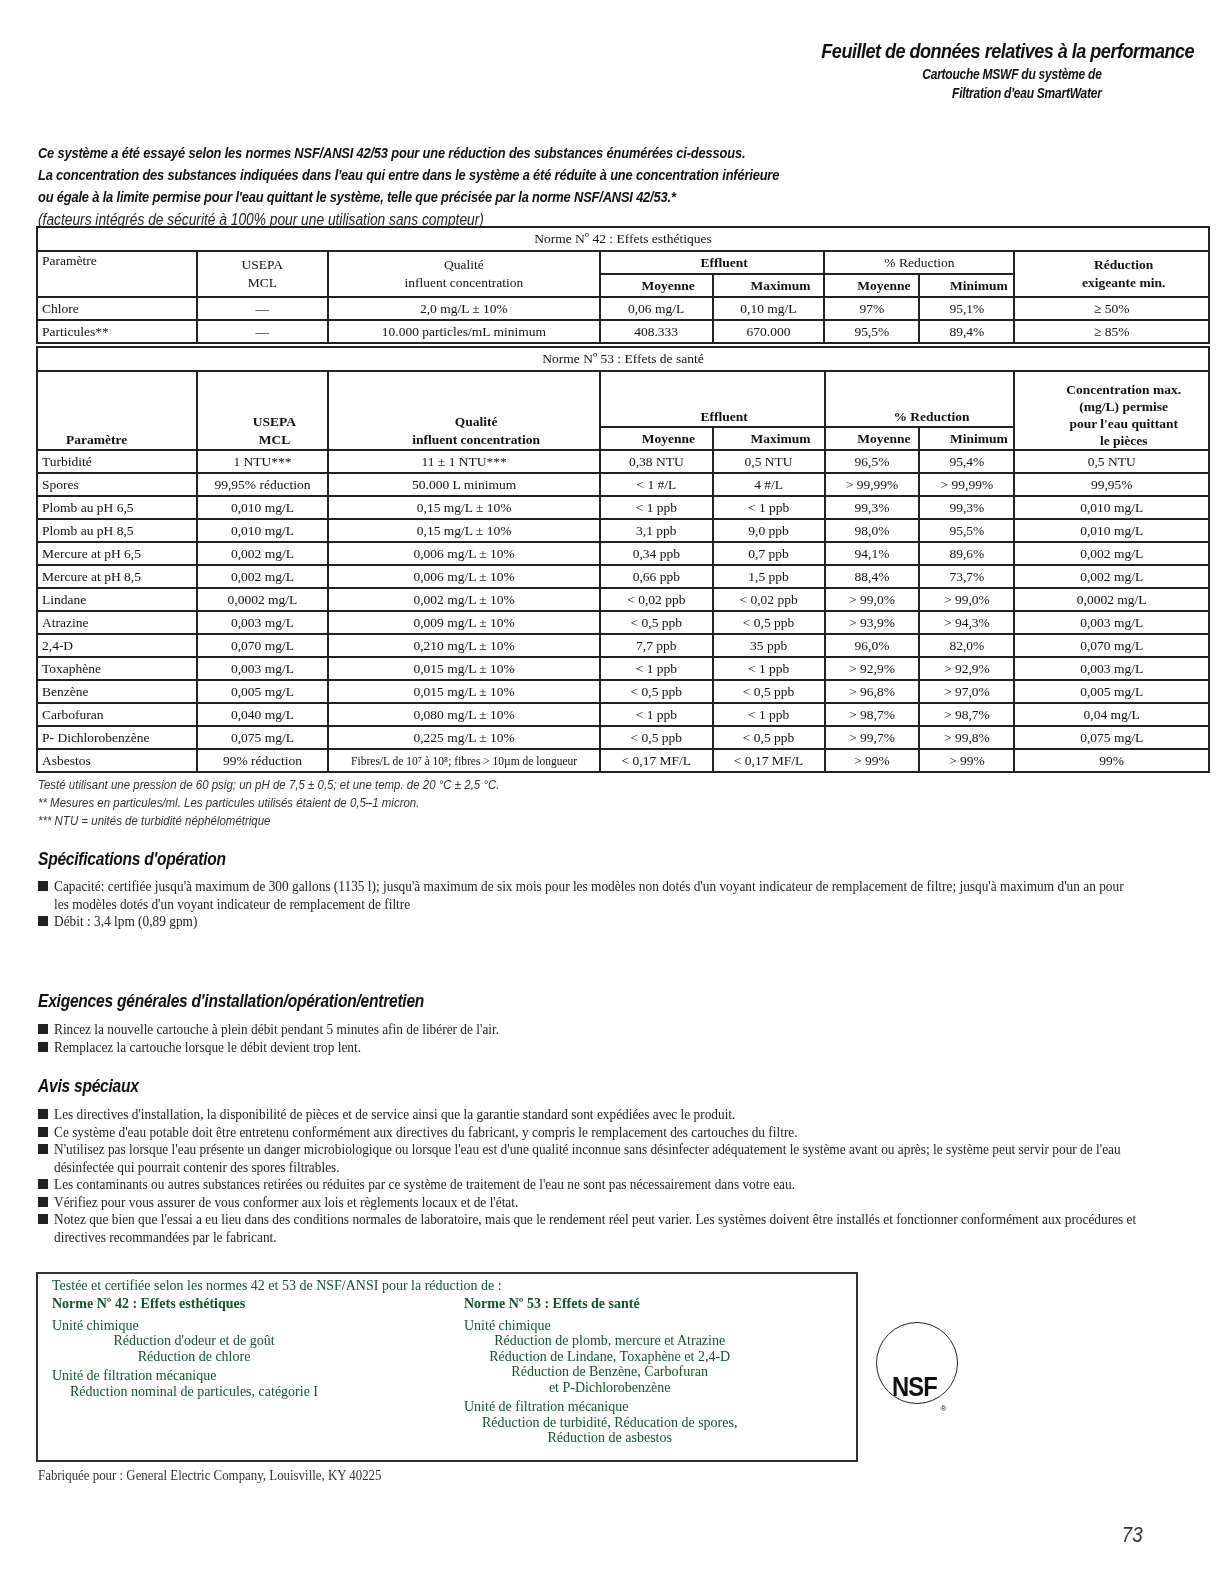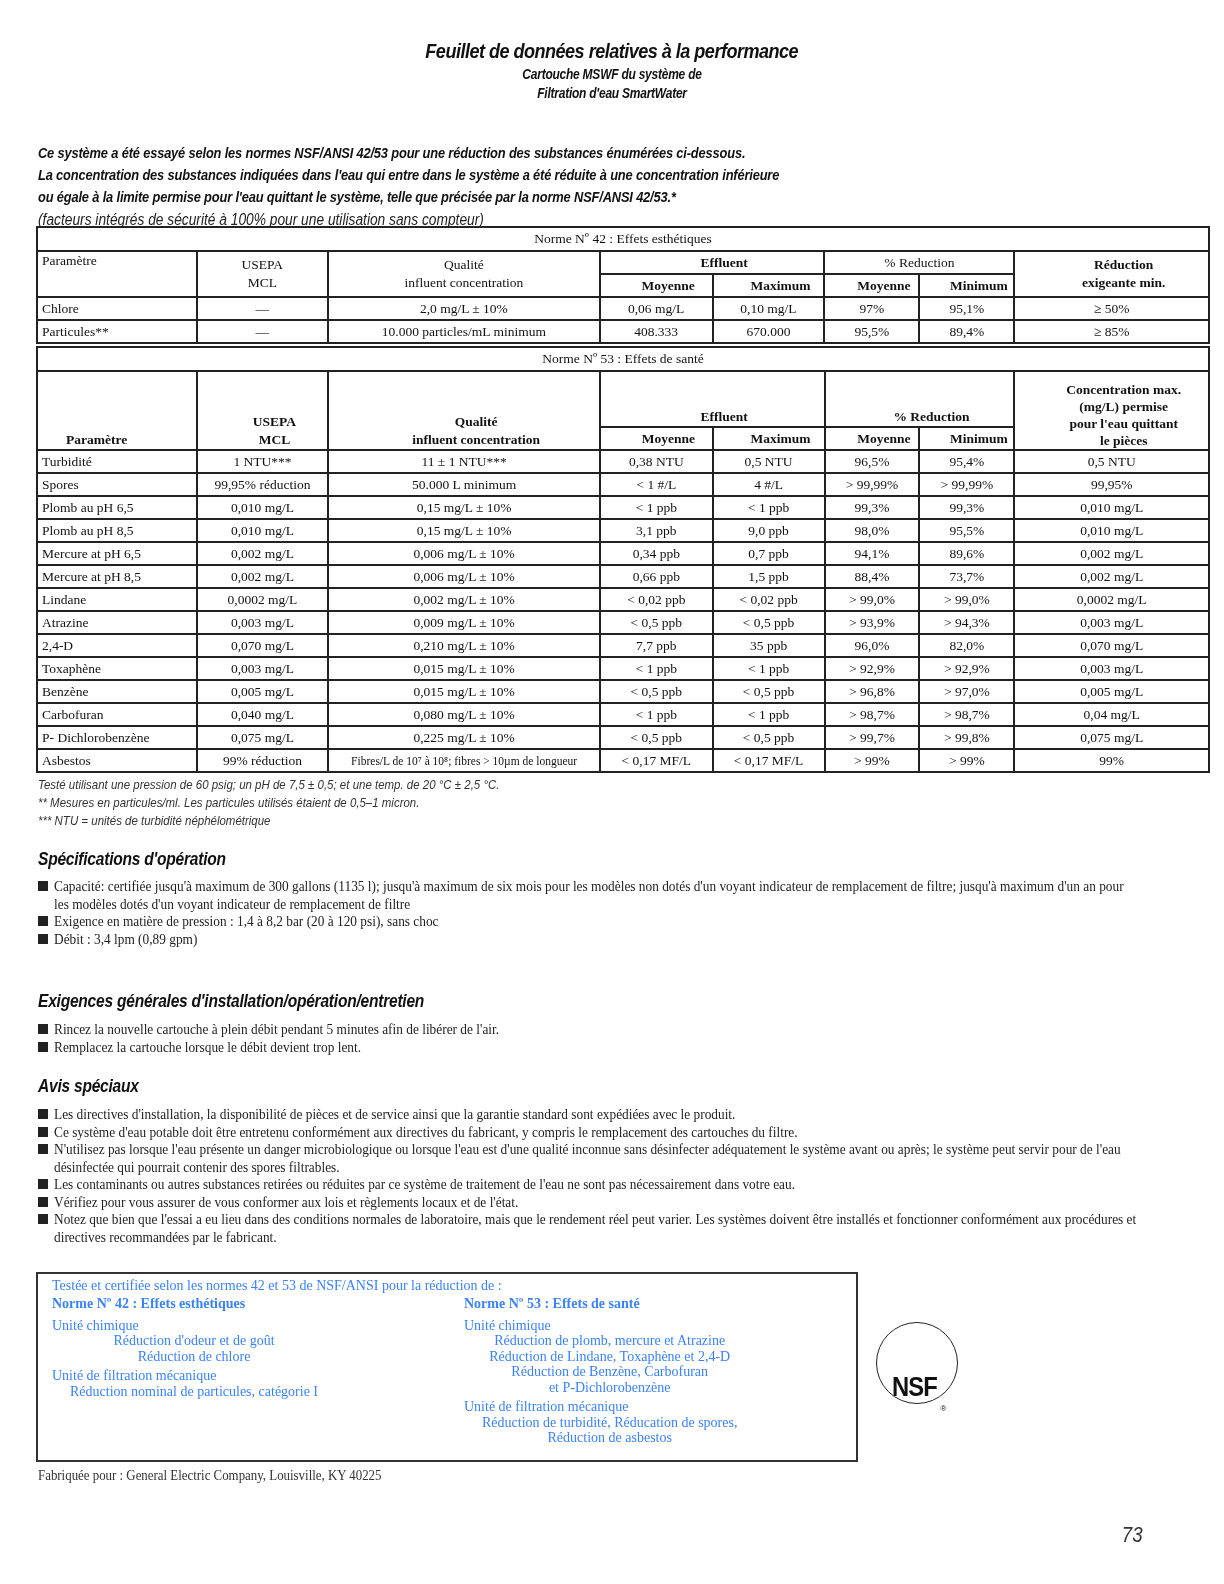--- a/index.html
+++ b/index.html
@@ -1,20 +1,20 @@
 <!DOCTYPE html>
 <html><head>
 <meta charset="utf-8">
 <style>
   html, body { margin: 0; padding: 0; background: #ffffff; }
   body {
     width: 1224px; height: 1584px; position: relative; overflow: hidden;
     color: #111; font-family: "Liberation Serif", serif;
   }
-  .title-block { position: absolute; left: 0; top: 38px; width: 1224px; text-align: center; }
+  .title-block { position: absolute; left: 0; top: 38px; width: 1224px; text-align: right; }
   .title-main {
     font-family: "Liberation Sans Narrow", "Liberation Sans", sans-serif; font-style: italic; font-weight: bold;
     font-size: 21px; letter-spacing: -0.6px; display: inline-block; transform: scaleX(0.86); line-height: 26px;
   }
   .title-sub {
     font-family: "Liberation Sans", sans-serif; font-style: italic; font-weight: bold;
     font-size: 15px; line-height: 19px; display: block; transform: scaleX(0.8); letter-spacing: -0.3px;
   }
   .intro { position: absolute; left: 38px; top: 126px; width: 1180px; margin-top: 16px; }
   .intro-bold {
@@ -53,21 +53,21 @@
     position: absolute; left: 38px; margin: 0; padding: 0; list-style: none; width: 1170px;
     font-family: "Liberation Serif", serif; font-size: 14.5px; line-height: 17.5px; color: #222;
   }
   ul.bullets li { position: relative; padding-left: 16px; }
   ul.bullets li .sq {
     position: absolute; left: 0; top: 3px; width: 10px; height: 10px; background: #222;
   }
   ul.bullets li .txt { display: inline-block; transform: scaleX(0.92); transform-origin: left top; width: 1180px; }
   .certbox {
     position: absolute; left: 36px; top: 1272px; width: 818px; height: 186px;
-    border: 2px solid #333; font-family: "Liberation Serif", serif; font-size: 14px; color: #3b82f6;
+    border: 2px solid #333; font-family: "Liberation Serif", serif; font-size: 14px; color: #14532d;
   }
   .cb-intro { position: absolute; left: 14px; top: 4px; white-space: nowrap; }
   .cb-col { position: absolute; top: 22px; line-height: 15.5px; }
   .cb-col .hd { font-weight: bold; margin-bottom: 6px; }
   .cb-col .ind { padding-left: 18px; text-align: center; }
   .cb-col .grp { margin-top: 4px; }
   #cb-left { left: 14px; }
   #cb-right { left: 426px; }
   .nsf {
     position: absolute; left: 876px; top: 1322px; width: 80px; height: 80px;
@@ -330,21 +330,20 @@
 
 <div class="footnotes">
   <div>Testé utilisant une pression de 60 psig; un pH de 7,5 ± 0,5; et une temp. de 20 °C ± 2,5 °C.</div>
   <div>** Mesures en particules/ml. Les particules utilisés étaient de 0,5–1 micron.</div>
   <div>*** NTU = unités de turbidité néphélométrique</div>
 </div>
 
 <div class="section-h" style="top:848px">Spécifications d'opération</div>
 <ul class="bullets" style="top:878px">
     <li><span class="sq"></span><span class="txt">Capacité: certifiée jusqu'à maximum de 300 gallons (1135 l); jusqu'à maximum de six mois pour les modèles non dotés d'un voyant indicateur de remplacement de filtre; jusqu'à maximum d'un an pour les modèles dotés d'un voyant indicateur de remplacement de filtre</span></li>
-    <li><span class="sq"></span><span class="txt">Exigence en matière de pression : 1,4 à 8,2 bar (20 à 120 psi), sans choc</span></li>
     <li><span class="sq"></span><span class="txt">Débit : 3,4 lpm (0,89 gpm)</span></li>
   </ul>
 
 <div class="section-h" style="top:990px">Exigences générales d'installation/opération/entretien</div>
 <ul class="bullets" style="top:1021px">
     <li><span class="sq"></span><span class="txt">Rincez la nouvelle cartouche à plein débit pendant 5 minutes afin de libérer de l'air.</span></li>
     <li><span class="sq"></span><span class="txt">Remplacez la cartouche lorsque le débit devient trop lent.</span></li>
   </ul>
 
 <div class="section-h" style="top:1075px">Avis spéciaux</div>

